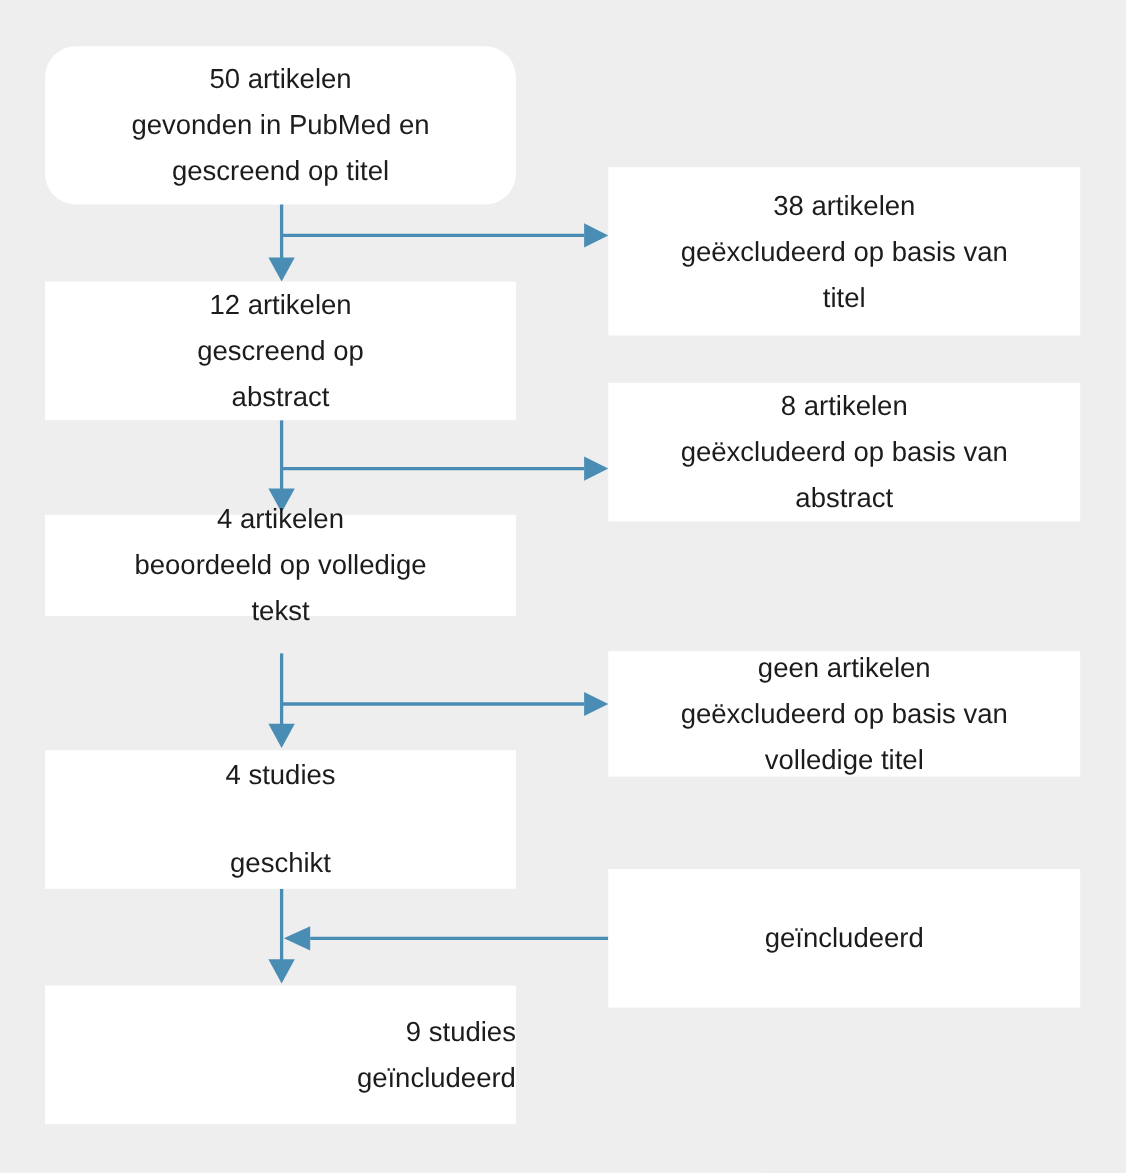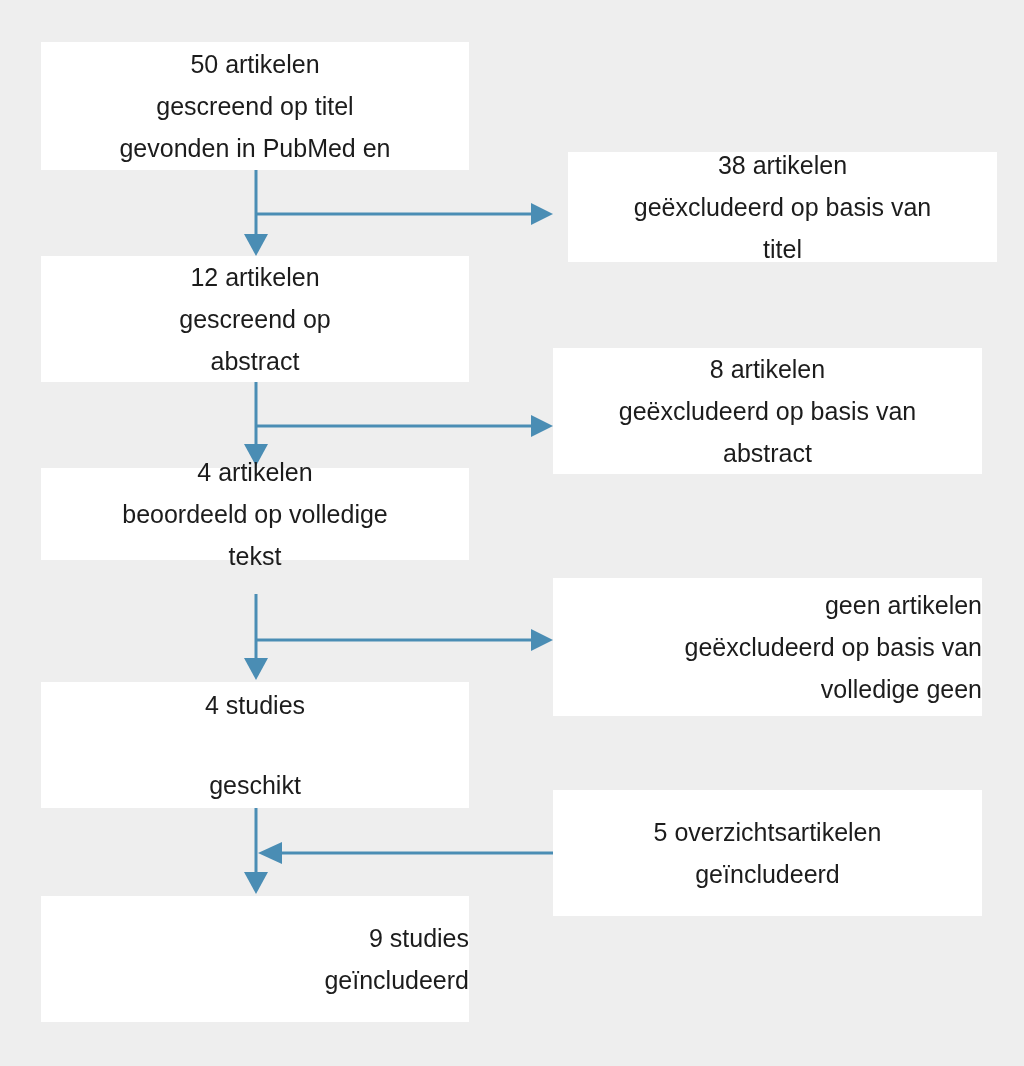--- a/index.html
+++ b/index.html
@@ -41,30 +41,30 @@
     display: flex;
     flex-direction: column;
     justify-content: center;
     align-items: center;
     text-align: center;
     font-size: 25px;
     line-height: 42px;
   }
   
   .main-col { left: 41px; width: 428px; }
-  .box-found            { top: 42px;  height: 128px; }
+  .box-found            { top: 42px;  height: 144px; border-radius: 28px; }
   .box-screened-abstract{ top: 256px; height: 126px; }
   .box-fulltext         { top: 468px; height: 92px; }
   .box-eligible         { top: 682px; height: 126px; gap: 38px; }
   .box-included         { top: 896px; height: 126px; align-items: flex-end; }
   
   .side-col { left: 553px; width: 429px; }
-  .box-excluded-title   { top: 152px; height: 110px; margin-left: 15px; }
+  .box-excluded-title   { top: 152px; height: 153px; }
   .box-excluded-abstract{ top: 348px; height: 126px; }
-  .box-excluded-fulltext{ top: 578px; height: 138px; align-items: flex-end; }
+  .box-excluded-fulltext{ top: 592px; height: 114px; }
   .box-overview-included{ top: 790px; height: 126px; }
 </style>
 </head>
 <body>
 
 <div class="canvas">
 
   <svg class="arrow-layer" viewBox="0 0 1024 1066" aria-hidden="true">
 
     <g>
@@ -103,22 +103,22 @@
     </g>
 
     <g>
       <line x1="553" y1="853" x2="282" y2="853"></line>
       <polygon points="258,853 282,842 282,864"></polygon>
     </g>
   </svg>
 
   <div class="flow-box main-col box-found">
     <span>50 artikelen</span>
+    <span>gevonden in PubMed en</span>
     <span>gescreend op titel</span>
-    <span>gevonden in PubMed en</span>
   </div>
 
   <div class="flow-box main-col box-screened-abstract">
     <span>12 artikelen</span>
     <span>gescreend op</span>
     <span>abstract</span>
   </div>
 
   <div class="flow-box main-col box-fulltext">
     <span>4 artikelen</span>
@@ -144,21 +144,20 @@
 
   <div class="flow-box side-col box-excluded-abstract">
     <span>8 artikelen</span>
     <span>geëxcludeerd op basis van</span>
     <span>abstract</span>
   </div>
 
   <div class="flow-box side-col box-excluded-fulltext">
     <span>geen artikelen</span>
     <span>geëxcludeerd op basis van</span>
-    <span>volledige geen</span>
+    <span>volledige titel</span>
   </div>
 
   <div class="flow-box side-col box-overview-included">
-    <span>5 overzichtsartikelen</span>
     <span>geïncludeerd</span>
   </div>
 
 </div>
 
 </body></html>

